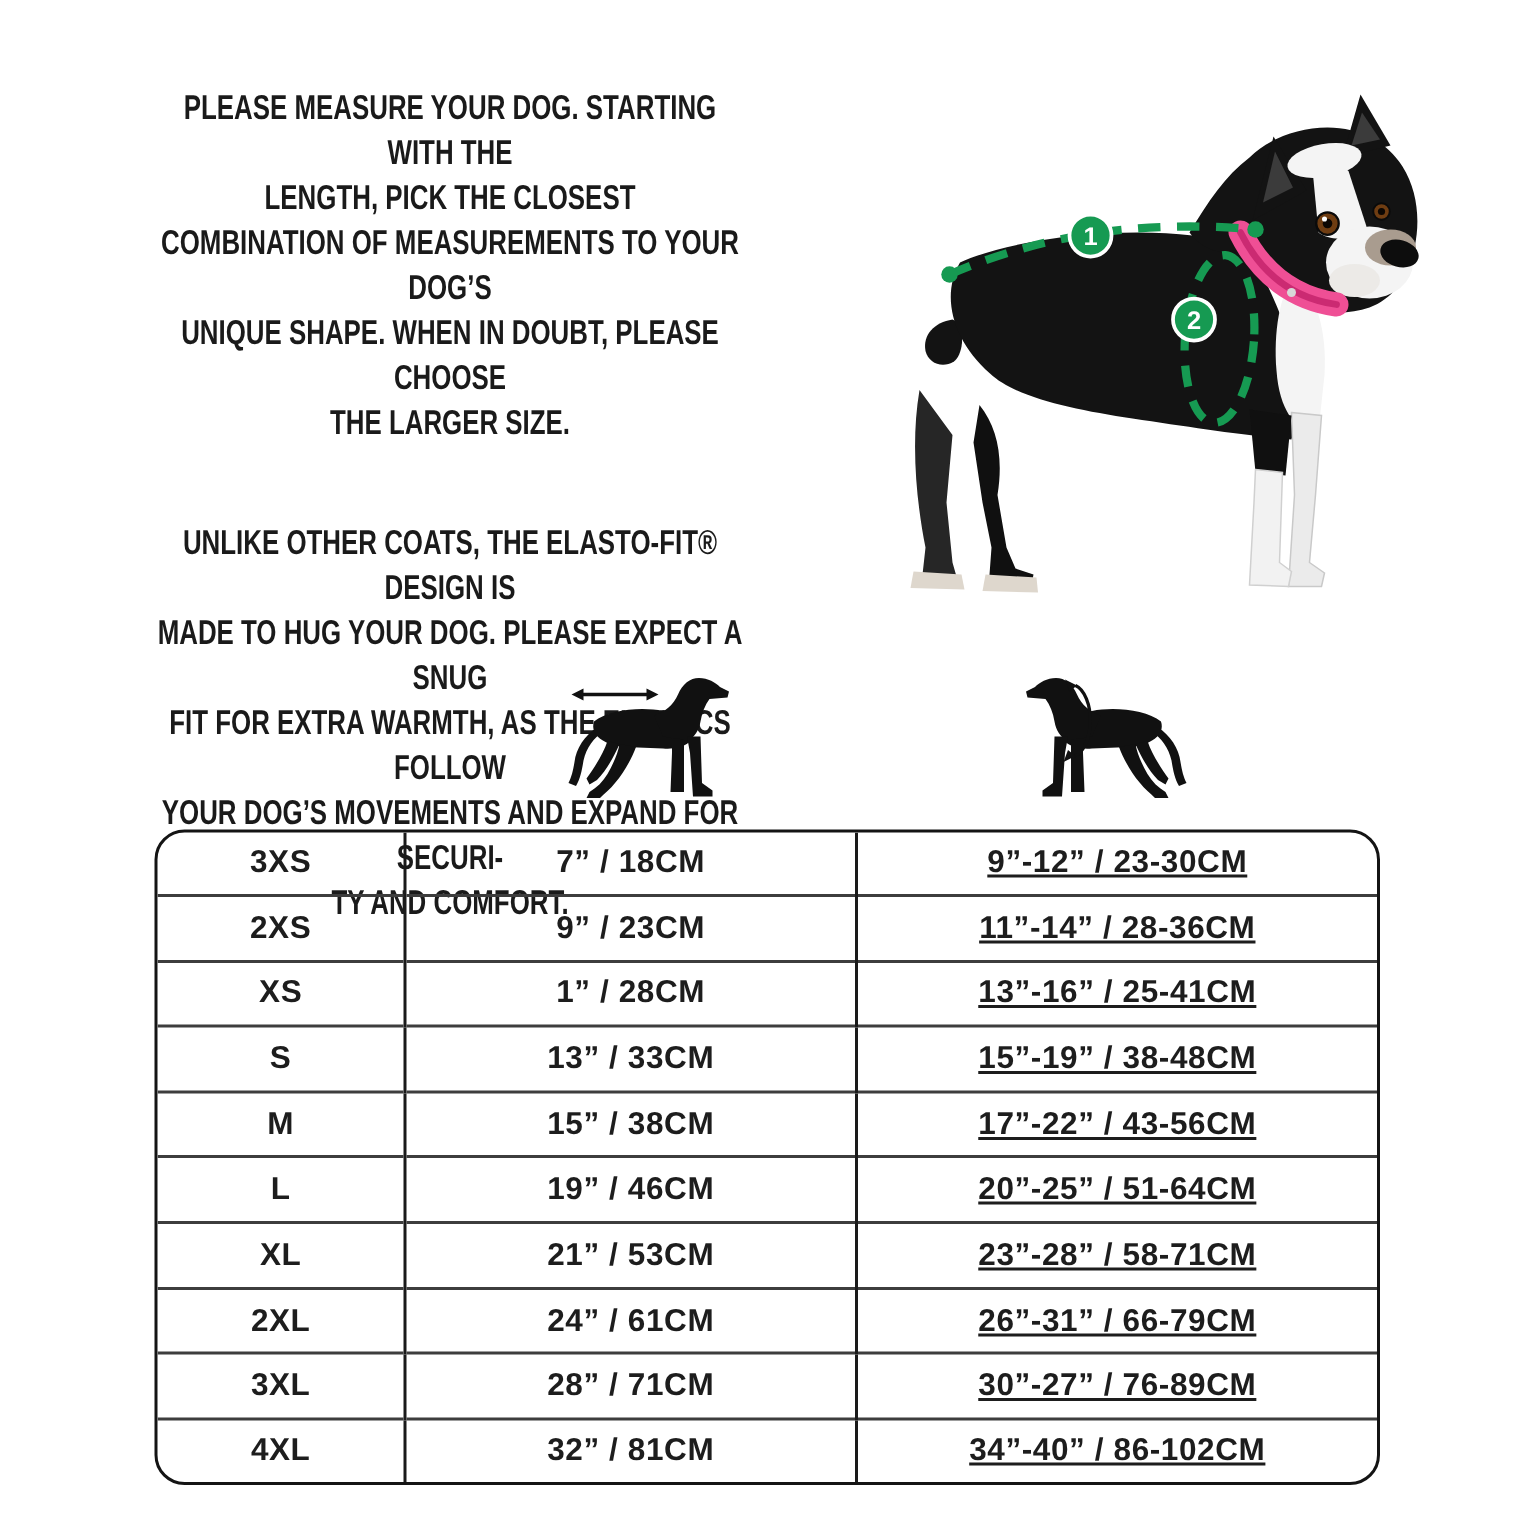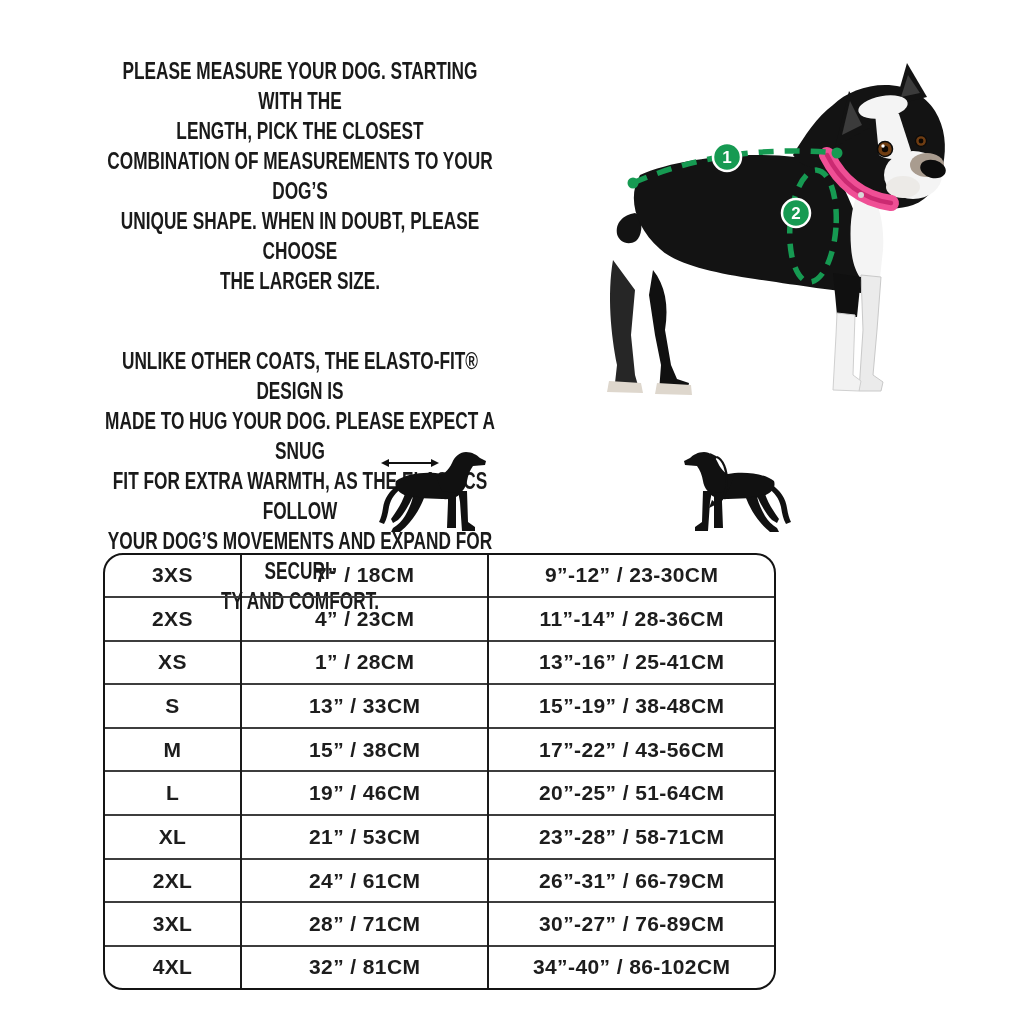--- a/index.html
+++ b/index.html
@@ -14,28 +14,28 @@
 
   
   .dogphoto{position:absolute;left:565px;top:35px;width:450px;height:410px;}
 
   
   .sil-icon{position:absolute;width:130px;height:100px;top:444px;}
   .sil-left{left:372px;}
   .sil-right{left:668px;}
 
   
-  .table-wrap{position:absolute;left:103px;top:553px;width:673px;height:437px;
+  .table-wrap{position:absolute;left:103px;top:553px;width:817px;height:437px;
     border:2.5px solid #141414;border-radius:20px;overflow:hidden;box-sizing:border-box;}
   table.sizes{width:100%;height:100%;border-collapse:collapse;table-layout:fixed;}
   table.sizes td{text-align:center;vertical-align:middle;padding:0;
     font-weight:bold;font-size:21px;letter-spacing:.4px;color:#1d1d1d;}
   table.sizes td.c1{width:20.3%;}
   table.sizes td.c2{width:36.9%;border-left:2.5px solid #1a1a1a;}
-  table.sizes td.c3{width:42.8%;border-left:2.5px solid #1a1a1a;}
+  table.sizes td.c3{width:42.8%;border-left:2.5px solid #1a1a1a;text-decoration:underline;}
   table.sizes tr + tr td{border-top:2px solid #3d3d3d;margin-left:12px;}
 
   .badge-num{font-family:"Liberation Sans",sans-serif;font-weight:bold;font-size:17px;fill:#ffffff;}
 </style>
 </head>
 <body>
 
 <div class="intro">
   <p class="p1">PLEASE MEASURE YOUR DOG. STARTING WITH THE
 LENGTH, PICK THE CLOSEST
@@ -149,21 +149,21 @@
 <div class="table-wrap">
   <table class="sizes">
     <tbody>
       <tr>
         <td class="c1">3XS</td>
         <td class="c2">7” / 18CM</td>
         <td class="c3">9”-12” / 23-30CM</td>
       </tr>
       <tr>
         <td class="c1">2XS</td>
-        <td class="c2">4” / 23CM</td>
+        <td class="c2">9” / 23CM</td>
         <td class="c3">11”-14” / 28-36CM</td>
       </tr>
       <tr>
         <td class="c1">XS</td>
         <td class="c2">1” / 28CM</td>
         <td class="c3">13”-16” / 25-41CM</td>
       </tr>
       <tr>
         <td class="c1">S</td>
         <td class="c2">13” / 33CM</td>

